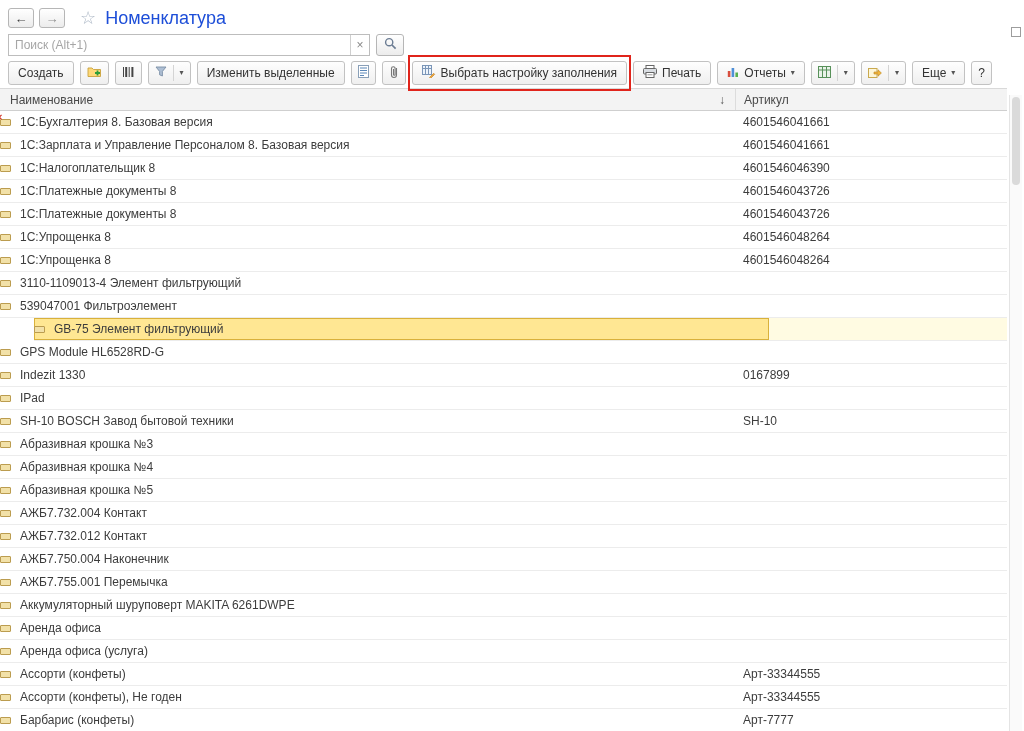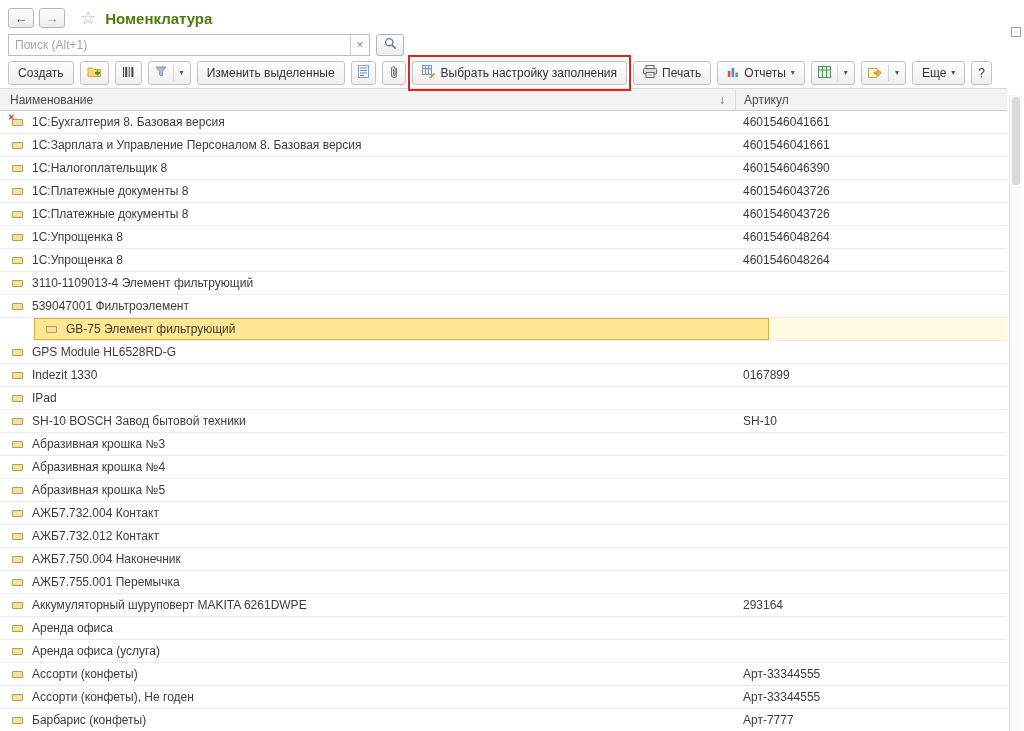--- a/index.html
+++ b/index.html
@@ -11,21 +11,21 @@
 
   
   .topbar { display:flex; align-items:center; height:30px; padding:6px 8px 0; gap:5px; }
   .nav-btn {
     width:26px; height:20px; border:1px solid #b6b6b6; border-radius:3px;
     background:linear-gradient(#ffffff,#ececec); display:flex; align-items:center; justify-content:center;
     font-size:13px; color:#3e3e3e; cursor:pointer; padding:0;
   }
   .nav-btn.fwd { color:#8f8f8f; }
   .star { font-size:18px; color:#aeb9c7; margin:0 4px 0 10px; line-height:1; cursor:pointer; }
-  .page-title { font-size:15px; font-weight:bold; color:#4d7c0f; }
+  .page-title { font-size:18px; font-weight:normal; color:#1d4ed8; }
 
   
   .search-row { display:flex; align-items:center; height:27px; padding:2px 8px 0; }
   .search-box {
     width:362px; height:22px; border:1px solid #bdbdbd; background:#fff;
     display:flex; align-items:stretch;
   }
   .search-box input {
     flex:1; border:none; outline:none; font:12px "Liberation Sans",sans-serif; padding:0 6px; color:#000000; min-width:0;
   }
@@ -65,21 +65,21 @@
   .thead {
     display:flex; height:23px; background:#f3f3f3;
     border-top:1px solid #d9d9d9; border-bottom:1px solid #cfcfcf;
     color:#4a4a4a; align-items:stretch;
   }
   .th-name { flex:0 0 735px; display:flex; align-items:center; padding-left:10px; cursor:pointer; }
   .sort-ind { margin-left:auto; margin-right:10px; color:#555; font-size:12px; }
   .th-sku { flex:1; display:flex; align-items:center; padding-left:8px; border-left:1px solid #dcdcdc; cursor:pointer; }
 
   .row { display:flex; height:23px; align-items:stretch; border-bottom:1px solid #ececec; color:#3c3c3c; cursor:pointer; }
-  .cell-name { flex:0 0 735px; display:flex; align-items:center; gap:9px; padding-left:12px; }
+  .cell-name { flex:0 0 735px; display:flex; align-items:center; gap:9px; padding-left:0; }
   .cell-sku { flex:1; display:flex; align-items:center; padding-left:8px; }
   .item-icon {
     width:11px; height:7px; background:#f2e1a8; border:1px solid #bb9c4f; border-radius:1px;
     flex-shrink:0; position:relative;
   }
   .row.marked .item-icon::after {
     content:"✕"; position:absolute; left:-5px; top:-7px; color:#d12d1f; font-size:8px; font-weight:bold;
   }
   .row.selected { background:#fffbe2;margin-left:34px; }
   .row.selected .cell-name { background:#ffe793; box-shadow:inset 0 0 0 1px #d9b13b; }
@@ -432,23 +432,20 @@
     </div>
     <div class="cell-sku">
       <span></span>
     </div>
   </div>
       <div class="row">
     <div class="cell-name">
       <span class="item-icon"></span>
       <span>Аккумуляторный шуруповерт MAKITA 6261DWPE</span>
     </div>
-    <div class="cell-sku">
-      <span>293164</span>
-    </div>
   </div>
       <div class="row">
     <div class="cell-name">
       <span class="item-icon"></span>
       <span>Аренда офиса</span>
     </div>
     <div class="cell-sku">
       <span></span>
     </div>
   </div>

